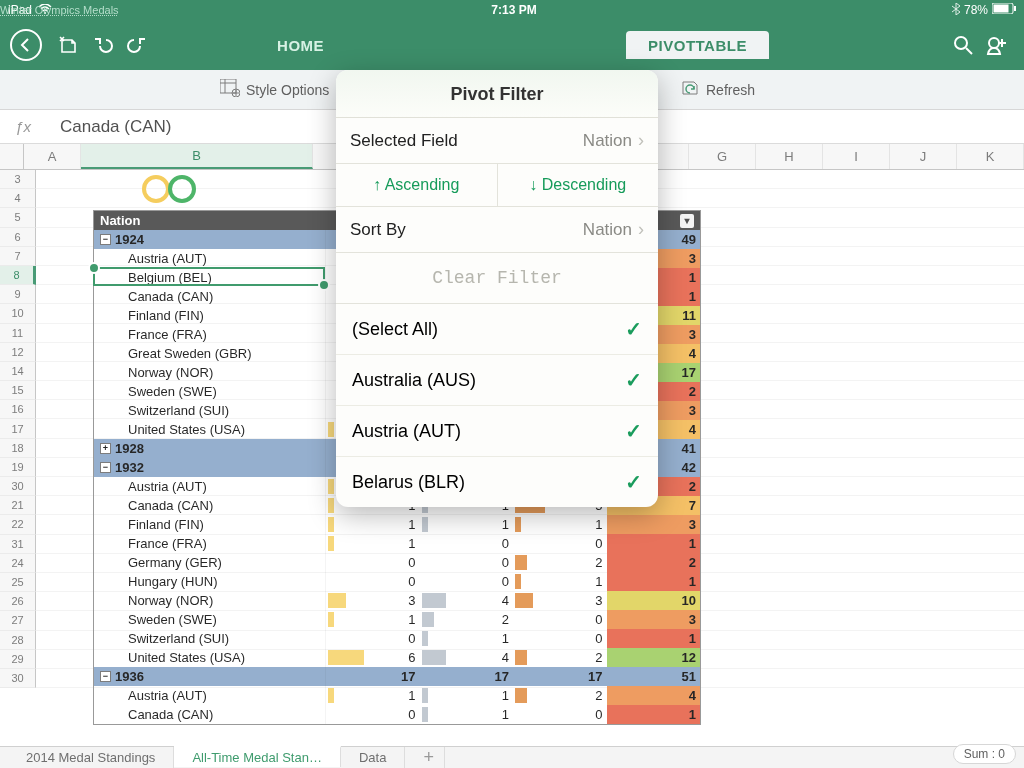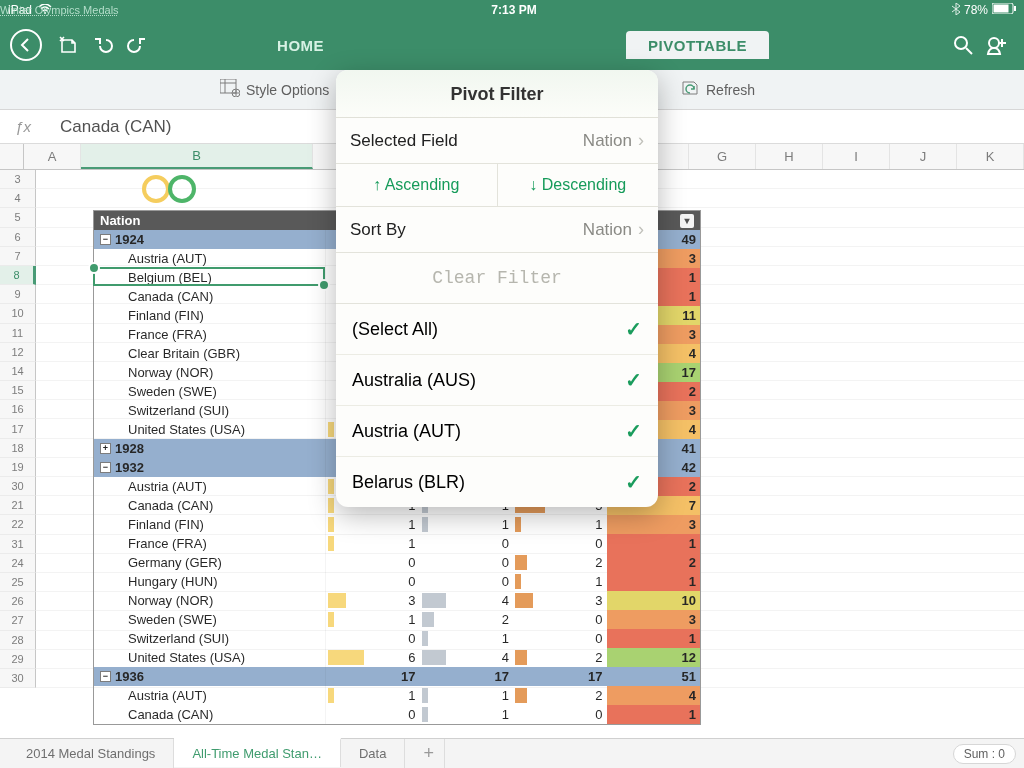--- a/index.html
+++ b/index.html
@@ -63,21 +63,21 @@
   .pcell.hot3{ background:#f3b64c;}
   .pcell.hot4{ background:#ec8b46;}
   .pcell.hot5{ background:#e45a3f;}
   .pcell.hotv{ color:#000; font-weight:600;}
 
   
   .selrect { position:absolute; border:2px solid #1f8a54; }
   .handle { position:absolute; width:12px; height:12px; border-radius:50%; background:#1f8a54; border:2px solid #fff; }
 
   
-  .sheettabs { position:absolute; bottom:0; left:0; right:0; height:30px; background:#f3f3f3; border-top:1px solid #c8c8c8; display:flex; align-items:center; padding:0 8px; gap:0;}
+  .sheettabs { position:absolute; bottom:0; left:0; right:0; height:22px; background:#f3f3f3; border-top:1px solid #c8c8c8; display:flex; align-items:center; padding:0 8px; gap:0;}
   .stab { padding:0 18px; height:100%; display:flex; align-items:center; font-size:13px; color:#555; border-right:1px solid #d8d8d8;}
   .stab.active{ color:#1e8b55; background:#fff; border-top:2px solid #fff; position:relative; top:-1px;}
   .stab.add { width:40px; font-size:18px; color:#888;}
   .sumchip { position:absolute; right:8px; bottom:4px; font-size:12px; background:#fff; border:1px solid #d0d0d0; border-radius:12px; padding:2px 10px; color:#444;}
 
   
   .popover { position:absolute; left:336px; top:70px; width:322px; background:#fdfdfb; border-radius:12px; box-shadow:0 8px 28px rgba(0,0,0,0.28); z-index:30; overflow:hidden; }
   .popover .pophead { text-align:center; font-weight:700; padding:14px 0 12px; font-size:18px; background:linear-gradient(#f1f7f0,#fcfdf9); border-bottom:1px solid #e1e1d8; color:#333;}
   .popover .section { border-bottom:1px solid #e3e3db; }
   .popover .line { display:flex; align-items:center; justify-content:space-between; padding:12px 14px; font-size:17px; color:#222;}
@@ -408,21 +408,21 @@
             <div class="pcell"></div>
             <div class="pcell"></div>
             <div class="pcell"></div>
             <div class="pcell tot hot4 hotv">
               <span style="position: relative;">3</span>
             </div>
           </div>
         </div>
         <div class="prow">
           <div class="plabel" style="padding-left: 34px;">
-            <span>Clear Britain (GBR)</span>
+            <span>Great Sweden (GBR)</span>
           </div>
           <div class="pcols">
             <div class="pcell"></div>
             <div class="pcell"></div>
             <div class="pcell"></div>
             <div class="pcell tot hot3 hotv">
               <span style="position: relative;">4</span>
             </div>
           </div>
         </div>

